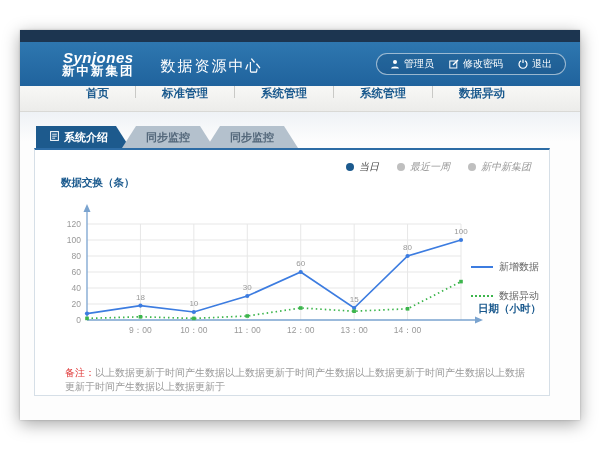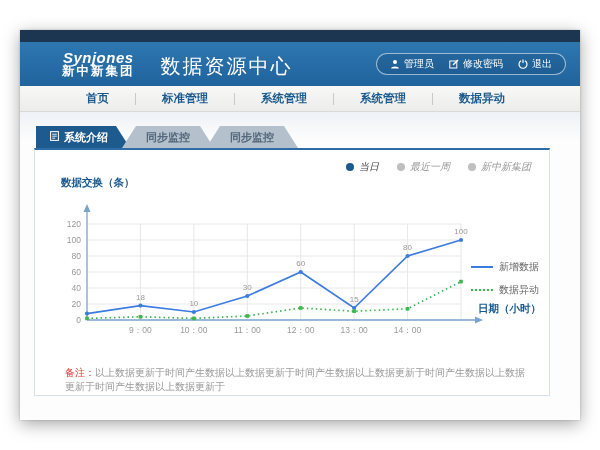--- a/index.html
+++ b/index.html
@@ -4,47 +4,47 @@
 <style>
   * { margin:0; padding:0; box-sizing:border-box; }
   html,body { width:600px; height:450px; background:#ffffff; font-family:"Liberation Sans","DejaVu Sans",sans-serif; overflow:hidden; }
   .app-window { position:absolute; left:20px; top:30px; width:560px; height:390px; background:#ffffff; box-shadow:0 4px 16px rgba(0,0,0,0.35), 0 0 2px rgba(0,0,0,0.2); }
   .top-stripe { height:12px; background:#1c3550; }
   
   .header { height:44px; background:linear-gradient(#2e77b0,#20639d); display:flex; align-items:center; padding:0 14px; }
   .logo { display:flex; flex-direction:column; align-items:center; line-height:1.05; margin-left:28px; }
   .logo-en { color:#ffffff; font-size:15px; font-weight:bold; font-style:italic; letter-spacing:0.5px; }
   .logo-cn { color:#ffffff; font-size:12.5px; font-weight:bold; letter-spacing:2px; }
-  .app-title { color:#ffffff; font-size:20px; letter-spacing:2px; margin-left:26px; margin-top:4px; }
+  .app-title { color:#ffffff; font-size:15px; letter-spacing:2px; margin-left:26px; margin-top:4px; }
   .header-right { margin-left:auto; display:flex; align-items:center; }
   .pill-group { display:flex; align-items:center; gap:15px; border:1px solid rgba(255,255,255,0.55); border-radius:11px; padding:3px 13px; background:rgba(10,50,90,0.18); }
   .pill-item { display:flex; align-items:center; gap:4px; color:#ffffff; font-size:10px; cursor:pointer; white-space:nowrap; }
   .pill-item svg { display:block; }
   
-  .menu-bar { height:26px; background:linear-gradient(#f8f8f6,#ececea); border-bottom:1px solid #d9d9d6; display:flex; align-items:center; padding-left:40px; }
+  .menu-bar { height:26px; background:linear-gradient(#f8f8f6,#ececea); border-bottom:1px solid #d9d9d6; display:flex; align-items:flex-start; padding-left:40px; }
   .nav-item { color:#1b5a8e; font-size:11.5px; font-weight:bold; padding:0 26px; cursor:pointer; white-space:nowrap; }
   .nav-sep { width:1px; height:12px; background:#c9c9c6; }
   
   .content { padding:14px 30px 0 14px; background:linear-gradient(#eef2f6,#fdfdfd 30px); height:308px; }
   .tabs-row { display:flex; align-items:flex-end; height:22px; margin-left:2px; }
   .tab { height:22px; display:flex; align-items:center; gap:5px; font-size:11px; font-weight:bold; padding:0 22px 0 14px; cursor:pointer; }
   .tab-active { background:#1d5a8d; color:#ffffff; clip-path:polygon(0 0, calc(100% - 14px) 0, 100% 100%, 0 100%); }
   .tab-inactive { background:#b4c1cd; color:#54687b; clip-path:polygon(14px 0, calc(100% - 14px) 0, 100% 100%, 0 100%); margin-left:-8px; padding:0 24px; }
   .card { border:1px solid #d6dfe7; border-top:2px solid #2d6ca5; background:#ffffff; height:248px; position:relative; }
   
   .radio-row { display:flex; justify-content:flex-end; gap:18px; padding:10px 18px 0 0;font-style:italic; }
   .radio-item { display:flex; align-items:center; gap:5px; font-size:10px; color:#999; cursor:pointer; }
   .radio-dot { width:8px; height:8px; border-radius:50%; background:#bfbfbf; }
   .radio-item.selected { color:#444; }
   .radio-item.selected .radio-dot { background:#1c5a8e; }
   
   .y-axis-title { color:#1b5a8e; font-size:10.5px; font-weight:bold; margin:2px 0 0 26px; }
   .chart-row { position:relative; height:168px; }
   .chart-svg-holder { position:absolute; left:12px; top:0; }
-  .legend { position:absolute; right:10px; top:70px; display:flex; flex-direction:column; gap:9px; }
+  .legend { position:absolute; right:10px; top:70px; display:flex; flex-direction:column; gap:15px; }
   .legend-item { display:flex; align-items:center; gap:6px; font-size:10px; color:#666; }
   .swatch { width:22px; }
   .swatch-solid { border-top:2px solid #3c7ce0; }
   .swatch-dotted { border-top:2px dotted #3cb54c; }
   .x-axis-title { position:absolute; right:8px; top:112px; color:#1b5a8e; font-size:10.5px; font-weight:bold; }
   
   .note { margin:8px 18px 0 30px; font-size:10px; color:#999; line-height:1.4; }
   .note-prefix { color:#e03a3a; }
 </style>
 </head>

